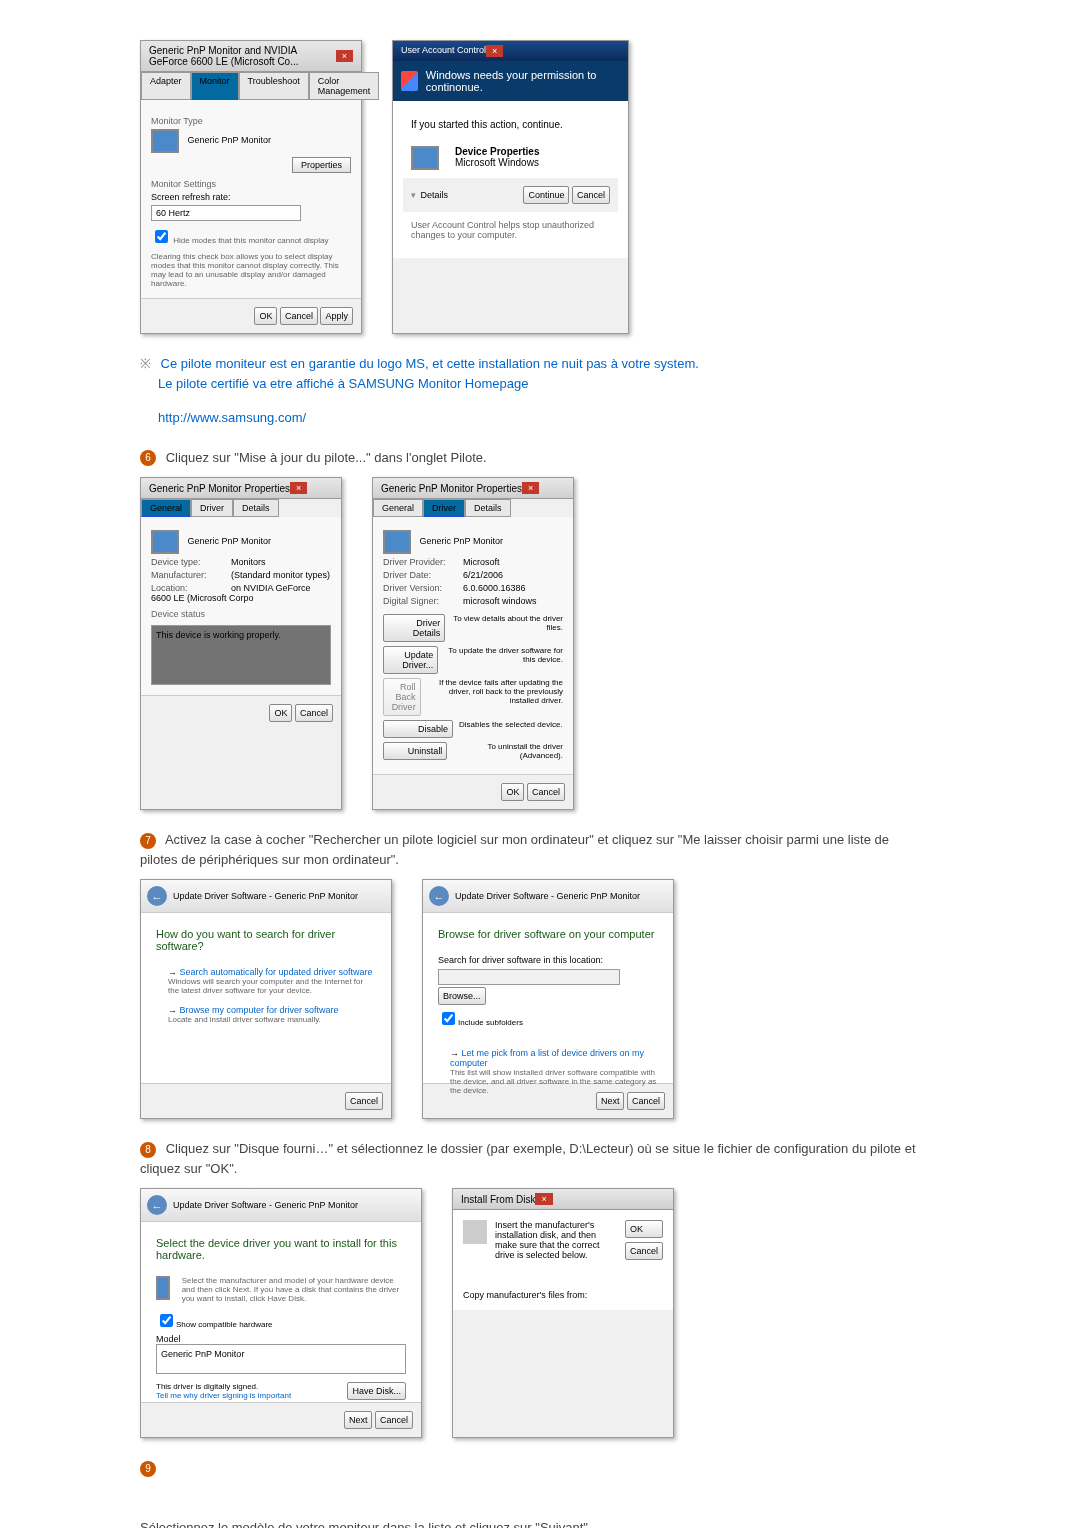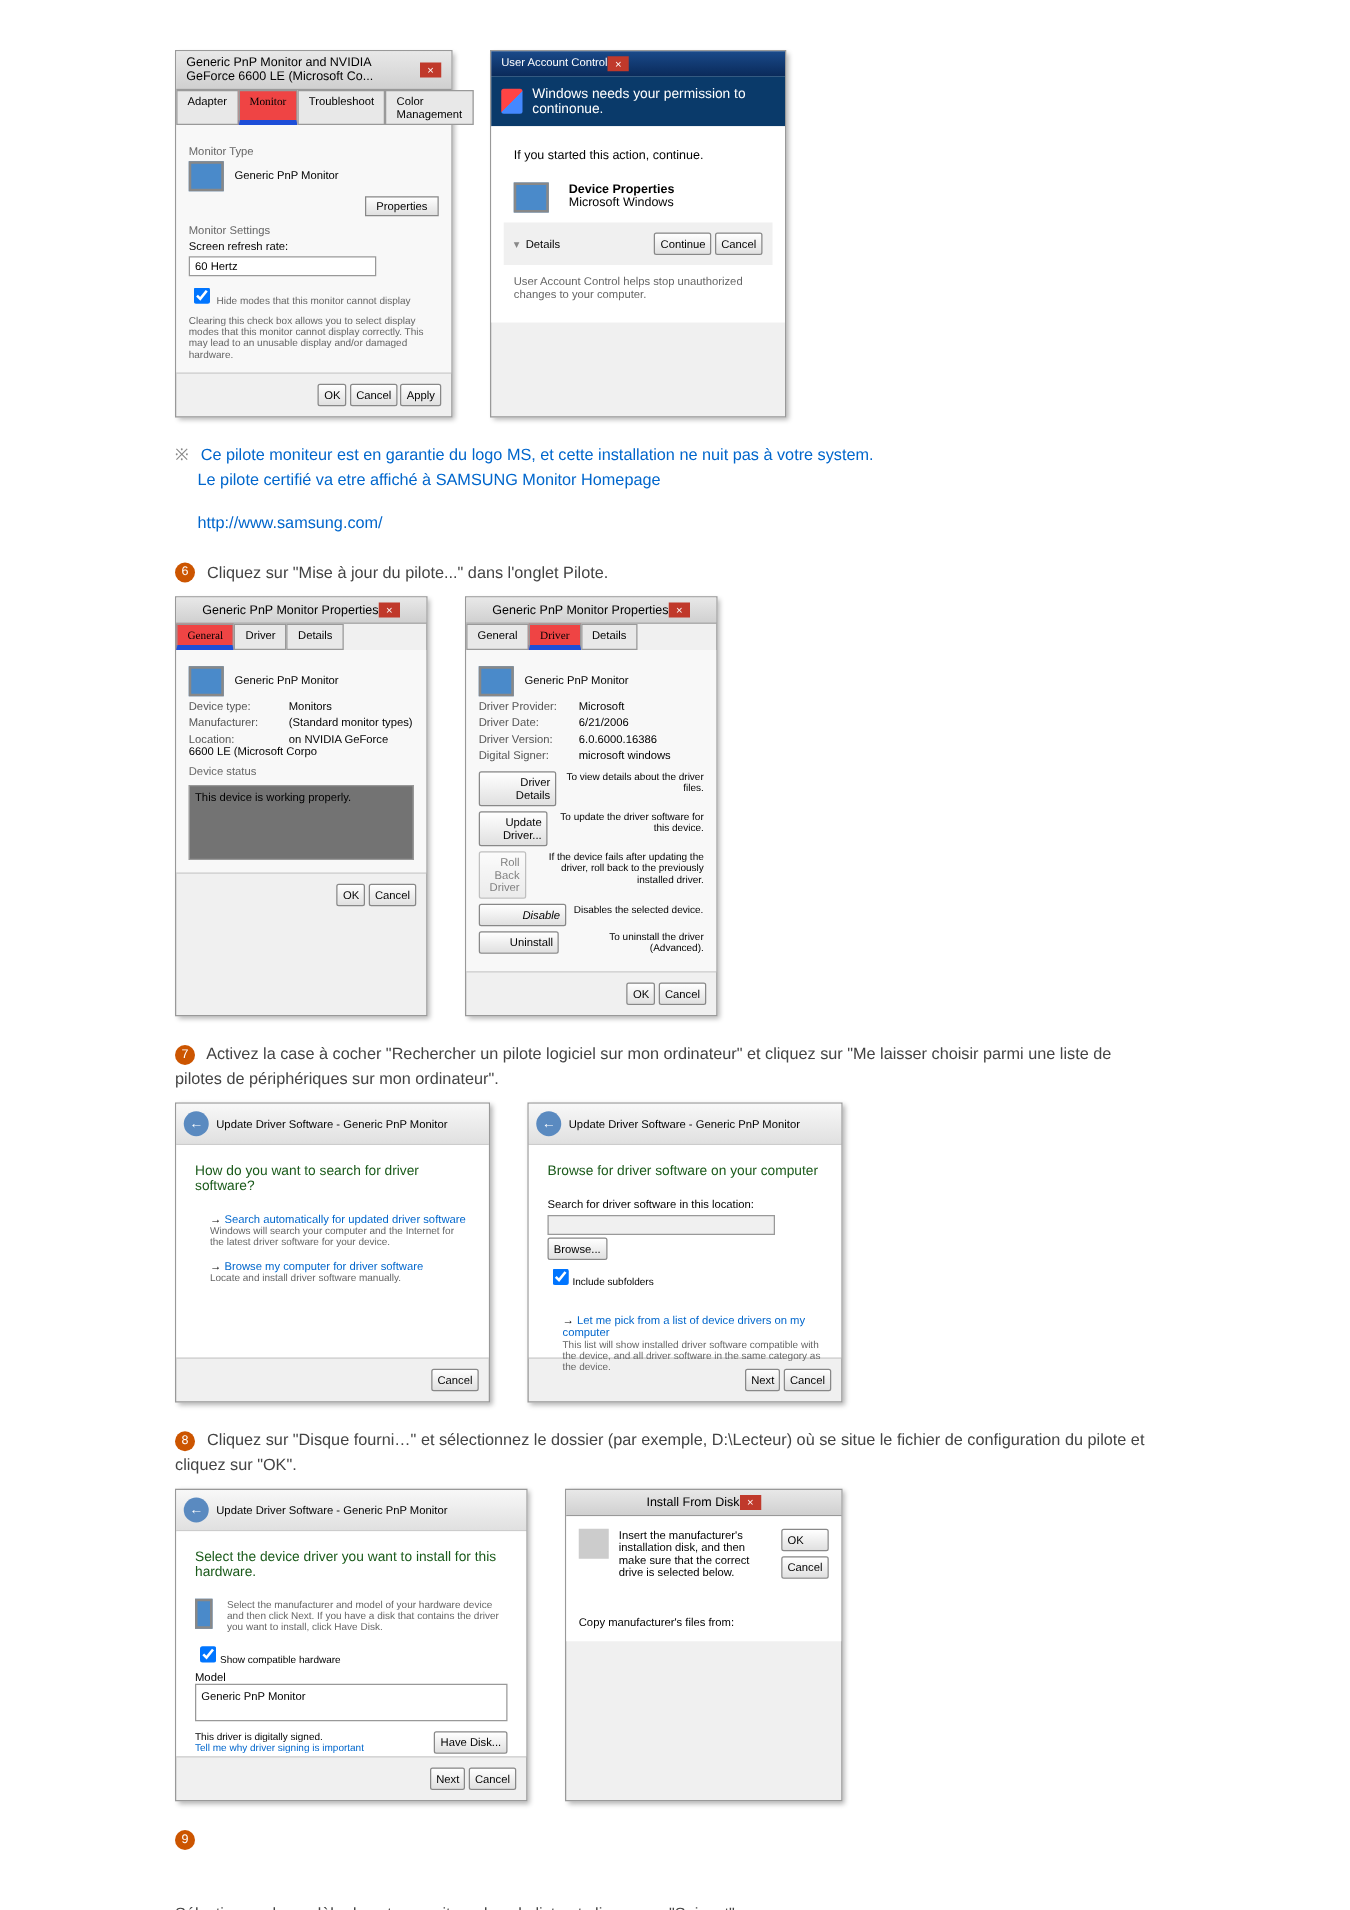--- a/index.html
+++ b/index.html
@@ -23,21 +23,21 @@
       background: #f0f0f0;
       font-size: 9px;
       box-shadow: 2px 2px 4px rgba(0,0,0,0.3);
     }
     .dialog-title {
       background: linear-gradient(to bottom, #e8e8e8, #d0d0d0);
       padding: 4px 8px;
       font-size: 10px;
       border-bottom: 1px solid #999;
       display: flex;
-      justify-content: center;
+      justify-content: flex-start;
       align-items: center;
     }
     .uac-title {
       background: linear-gradient(to bottom, #1a4a8a, #0a2a5a);
       color: #fff;
       padding: 4px 8px;
       display: flex;
       justify-content: flex-start;
     }
     .close-x {
@@ -72,23 +72,22 @@
     .tabs {
       display: flex;
       font-size: 9px;
     }
     .tab {
       padding: 3px 8px;
       border: 1px solid #999;
       background: #e8e8e8;
     }
     .tab.active {
-      background: #ef4444;
-      border-bottom: 4px solid #1d4ed8;
-      font-family: Liberation Serif, serif;
+      background: #0369a1;
+      border-bottom: 1px solid #1d4ed8;
     }
     .win-button {
       background: linear-gradient(to bottom, #fff, #e0e0e0);
       border: 1px solid #888;
       padding: 3px 4px;
       font-size: 9px;
       border-radius: 2px;
       display: inline-block;
     }
     .button-row {
@@ -391,21 +390,21 @@
             </div>
           <div style="display:flex;gap:6px;margin:4px 0;">
               <span class="win-button" style="width:60px;">Update Driver...</span>
               <span style="font-size:8px;">To update the driver software for this device.</span>
             </div>
           <div style="display:flex;gap:6px;margin:4px 0;">
               <span class="win-button" style="width:60px;opacity:0.5;">Roll Back Driver</span>
               <span style="font-size:8px;">If the device fails after updating the driver, roll back to the previously installed driver.</span>
             </div>
           <div style="display:flex;gap:6px;margin:4px 0;">
-              <span class="win-button" style="width:60px;font-style:italic;">Disable</span>
+              <span class="win-button" style="width:60px;">Disable</span>
               <span style="font-size:8px;">Disables the selected device.</span>
             </div>
           <div style="display:flex;gap:6px;margin:4px 0;">
               <span class="win-button" style="width:60px;">Uninstall</span>
               <span style="font-size:8px;">To uninstall the driver (Advanced).</span>
             </div>
         </div>
       </div>
       <div class="button-row">
         <span class="win-button">OK</span>

